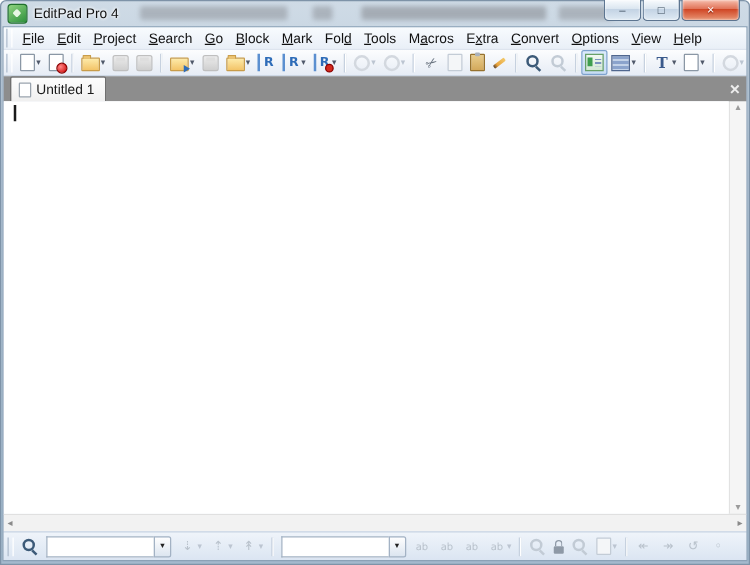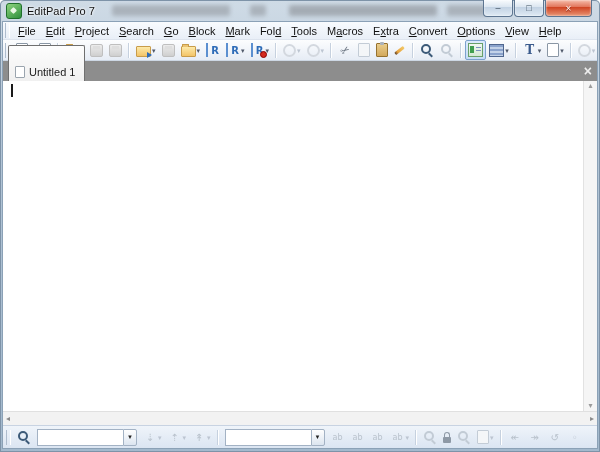--- a/index.html
+++ b/index.html
@@ -78,21 +78,21 @@
   .ic-nav-blue,.ic-nav-blue-red{color:#2e6cb8;font-weight:bold;font-size:10px;border-left:2px solid #5b8fd0;padding-left:2px;width:10px;}
   .ic-nav-blue-red::after{content:"";position:absolute;right:-2px;bottom:-1px;width:5px;height:5px;border-radius:50%;
     background:#d42a1e;border:1px solid #8a0000;}
   .ic-lock{width:8px;height:6px;background:#8e99a6;border-radius:1px;margin-top:5px;}
   .ic-lock::before{content:"";position:absolute;left:1px;top:-5px;width:4px;height:4px;border:1.5px solid #8e99a6;
     border-bottom:none;border-radius:3px 3px 0 0;}
   .ic-aa{color:#b9c2cc;font-size:8px;}
   .ic-arr{color:#b9c2cc;font-size:10px;}
   
   .tabbar{height:20px;flex:none;background:#8d8d8d;display:flex;align-items:flex-end;padding-left:5px;position:relative;}
-  .tab{height:19px;display:flex;align-items:center;gap:4px;padding:16px 9px 0 6px;font-size:11px;color:#1a1a1a;
+  .tab{height:19px;display:flex;align-items:center;gap:4px;padding:0 9px 0 6px;font-size:11px;color:#1a1a1a;
     background:linear-gradient(#fdfdfd,#f0f0f0);border:1px solid #6f6f6f;border-bottom:none;border-radius:2px 2px 0 0;}
   .tabpage{width:8px;height:10px;background:#fff;border:1px solid #9aa4ae;border-radius:1px;flex:none;}
   .tabclose{position:absolute;right:5px;top:1px;color:#ededed;font-size:14px;font-weight:bold;line-height:18px;}
   
   .editorwrap{flex:1;min-height:0;display:flex;}
   .editor{flex:1;background:#fff;position:relative;}
   .caret{position:absolute;left:8px;top:3px;width:1.5px;height:13px;background:#1a1a1a;}
   .vscroll{width:13px;flex:none;background:#f5f5f5;border-left:1px solid #e2e2e2;display:flex;flex-direction:column;
     justify-content:space-between;align-items:center;color:#9b9b9b;font-size:8px;}
   .vscroll span{line-height:10px;}
@@ -108,21 +108,21 @@
   .carrow{width:14px;height:17px;box-sizing:border-box;border:1px solid #a3b2c4;border-radius:0 2px 2px 0;
     background:linear-gradient(#fefefe,#dce5f0);display:flex;align-items:center;justify-content:center;
     font-size:6px;color:#222;}
 </style>
 </head>
 <body>
 
 <div class="win">
   <div class="titlebar">
     <span class="app-icon"></span>
-    <span class="title">EditPad Pro 7</span>
+    <span class="title">EditPad Pro 4</span>
     <div class="redact r1"></div>
     <div class="redact r2"></div>
     <div class="redact r3"></div>
     <div class="redact r4"></div>
     <div class="winbtns" id="winbtns">
         <span class="wbtn ">–</span>
         <span class="wbtn ">□</span>
         <span class="wbtn close">×</span>
       </div>
   </div>

